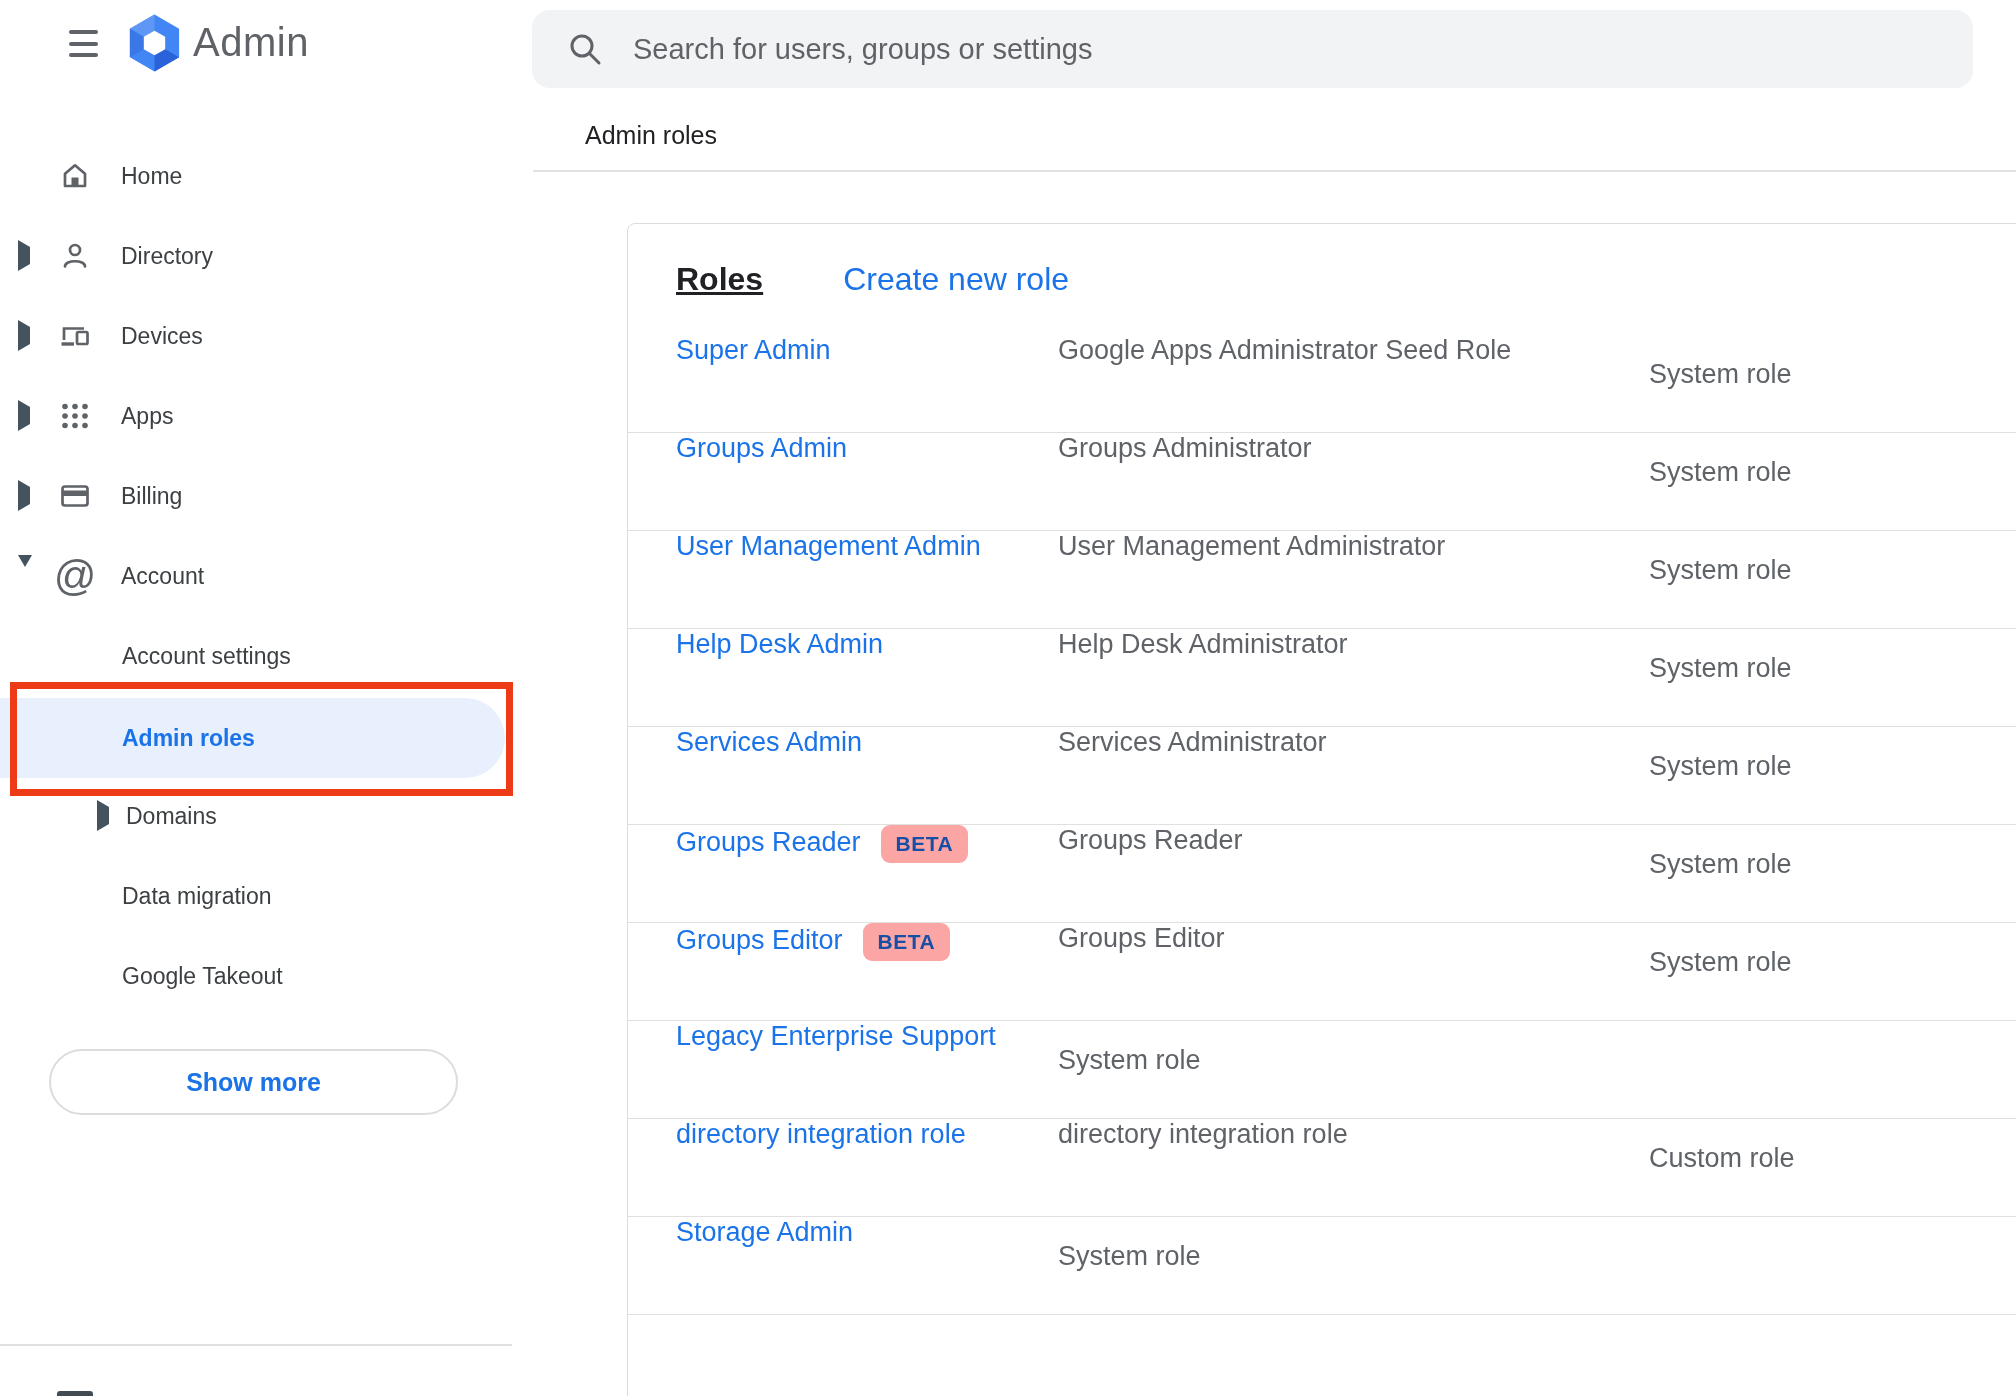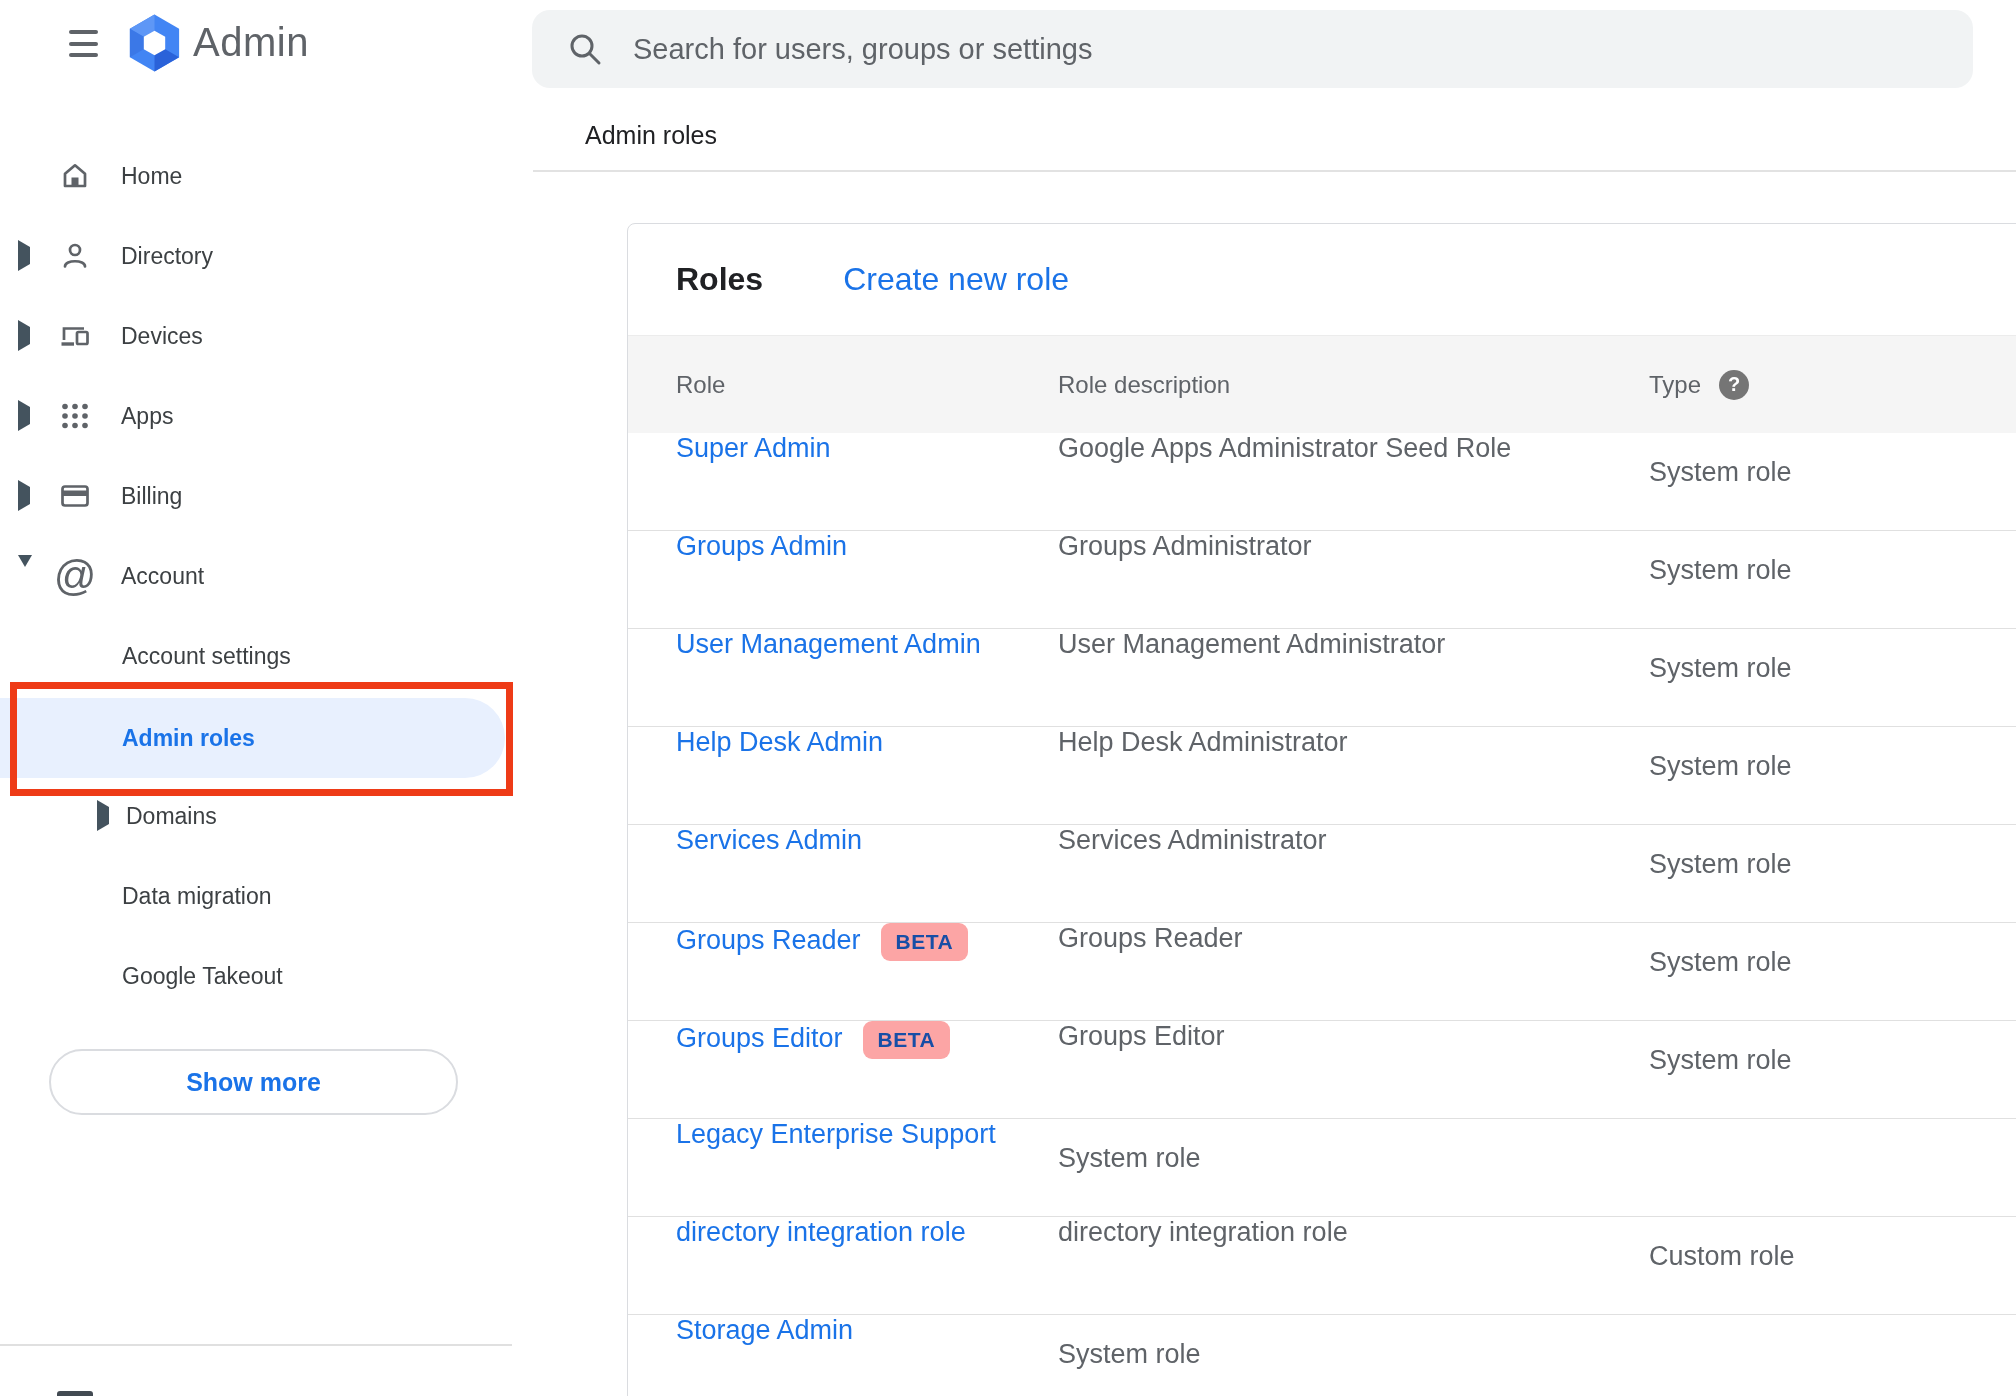--- a/index.html
+++ b/index.html
@@ -41,21 +41,21 @@
     border:2px solid #dadce0; border-radius:33px; background:#fff;
     display:flex; align-items:center; justify-content:center;
     font-size:25px; color:#1a73e8; font-weight:700; cursor:pointer; }
   .sidebar-bottom-divider { position:absolute; left:0; top:1344px; width:512px; height:2px; background:#e0e0e0; }
   .cutoff-icon { position:absolute; left:57px; top:1391px; width:36px; height:5px; background:#424a52; border-radius:3px 3px 0 0; }
 
   
   .card { position:absolute; left:627px; top:223px; width:1390px; height:1200px;
     background:#fff; border:1px solid #dadce0; border-radius:8px 0 0 0; }
   .card-header { height:111px; display:flex; align-items:center; padding-left:48px; }
-  .card-title { font-size:32px; font-weight:600; color:#202124; }
+  .card-title { font-size:32px; font-weight:600; color:#202124;text-decoration:underline; }
   .create-link { margin-left:80px; font-size:32px; color:#1a73e8; cursor:pointer; }
 
   .thead { height:98px; background:#f5f5f5; border-top:1px solid #ececec; display:flex; align-items:center;
     color:#5f6368; font-size:24px; }
   .c-role { width:430px; padding-left:48px; }
   .c-desc { width:591px; }
   .c-type { flex:1; display:flex; align-items:center; }
   .help-circle { margin-left:18px; width:30px; height:30px; border-radius:50%; background:#757575;
     color:#fff; font-size:20px; font-weight:700; display:flex; align-items:center; justify-content:center; cursor:pointer; }
 
@@ -194,28 +194,20 @@
 
 <div class="sidebar-bottom-divider"></div>
 <div class="cutoff-icon"></div>
 
 <div class="card">
   <div class="card-header">
     <span class="card-title">Roles</span>
     <span class="create-link">Create new role</span>
   </div>
 
-  <div class="thead">
-    <div class="c-role">Role</div>
-    <div class="c-desc">Role description</div>
-    <div class="c-type">
-      <span>Type</span>
-      <span class="help-circle">?</span>
-    </div>
-  </div>
 
   <div class="trow">
     <div class="c-role"><span class="role-link">Super Admin</span></div>
     <div class="c-desc"><span class="desc-text">Google Apps Administrator Seed Role</span></div>
     <div class="c-type">
         <span class="type-text">System role</span>
       </div>
   </div>
 
   <div class="trow">

